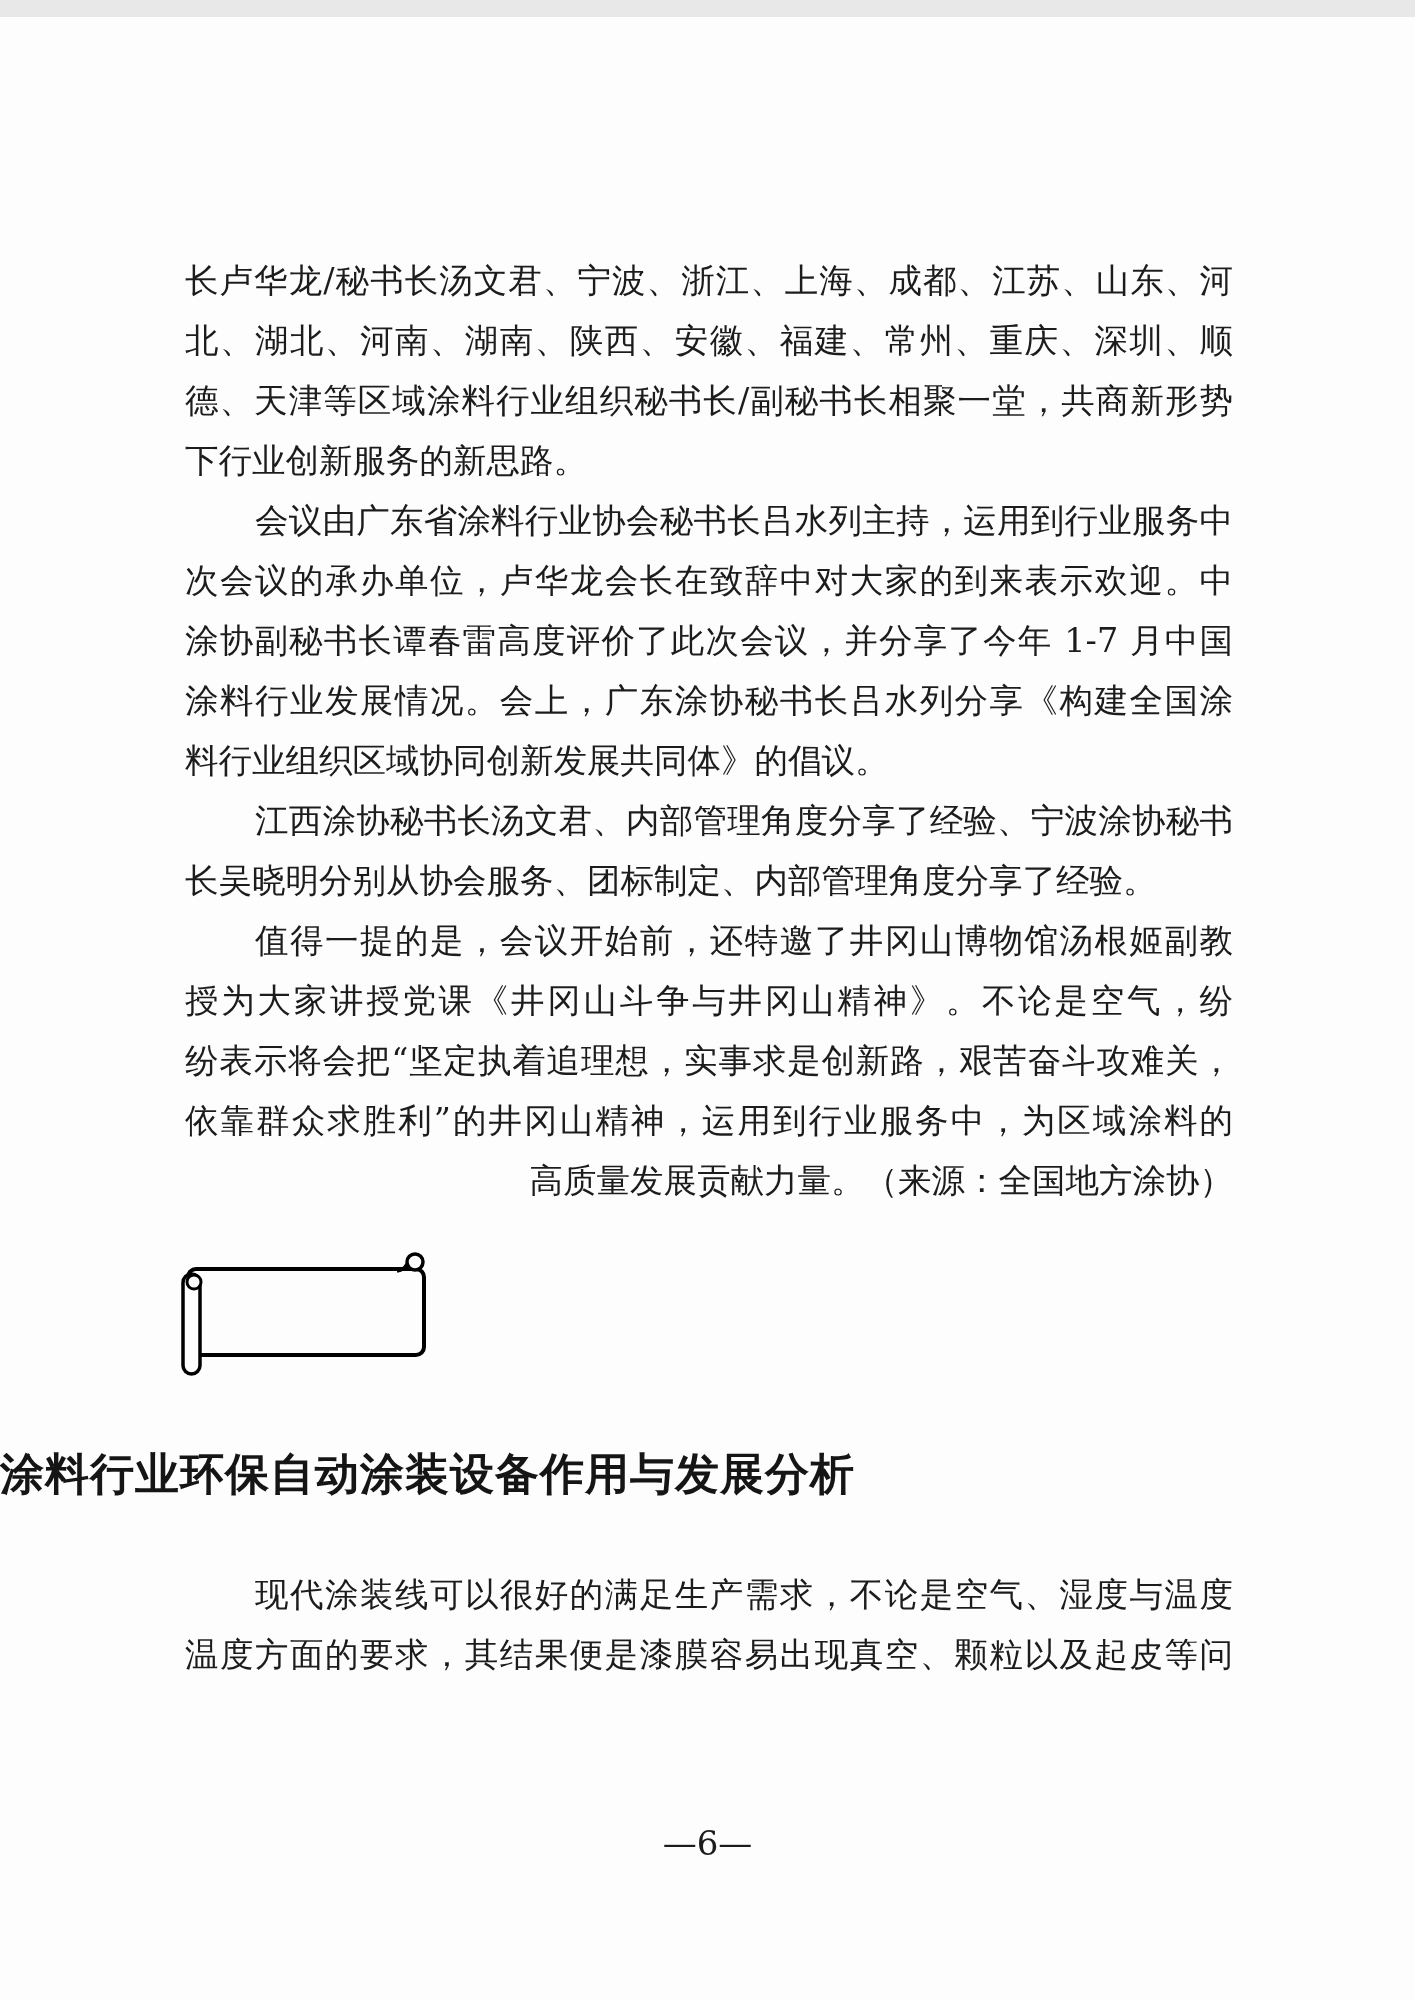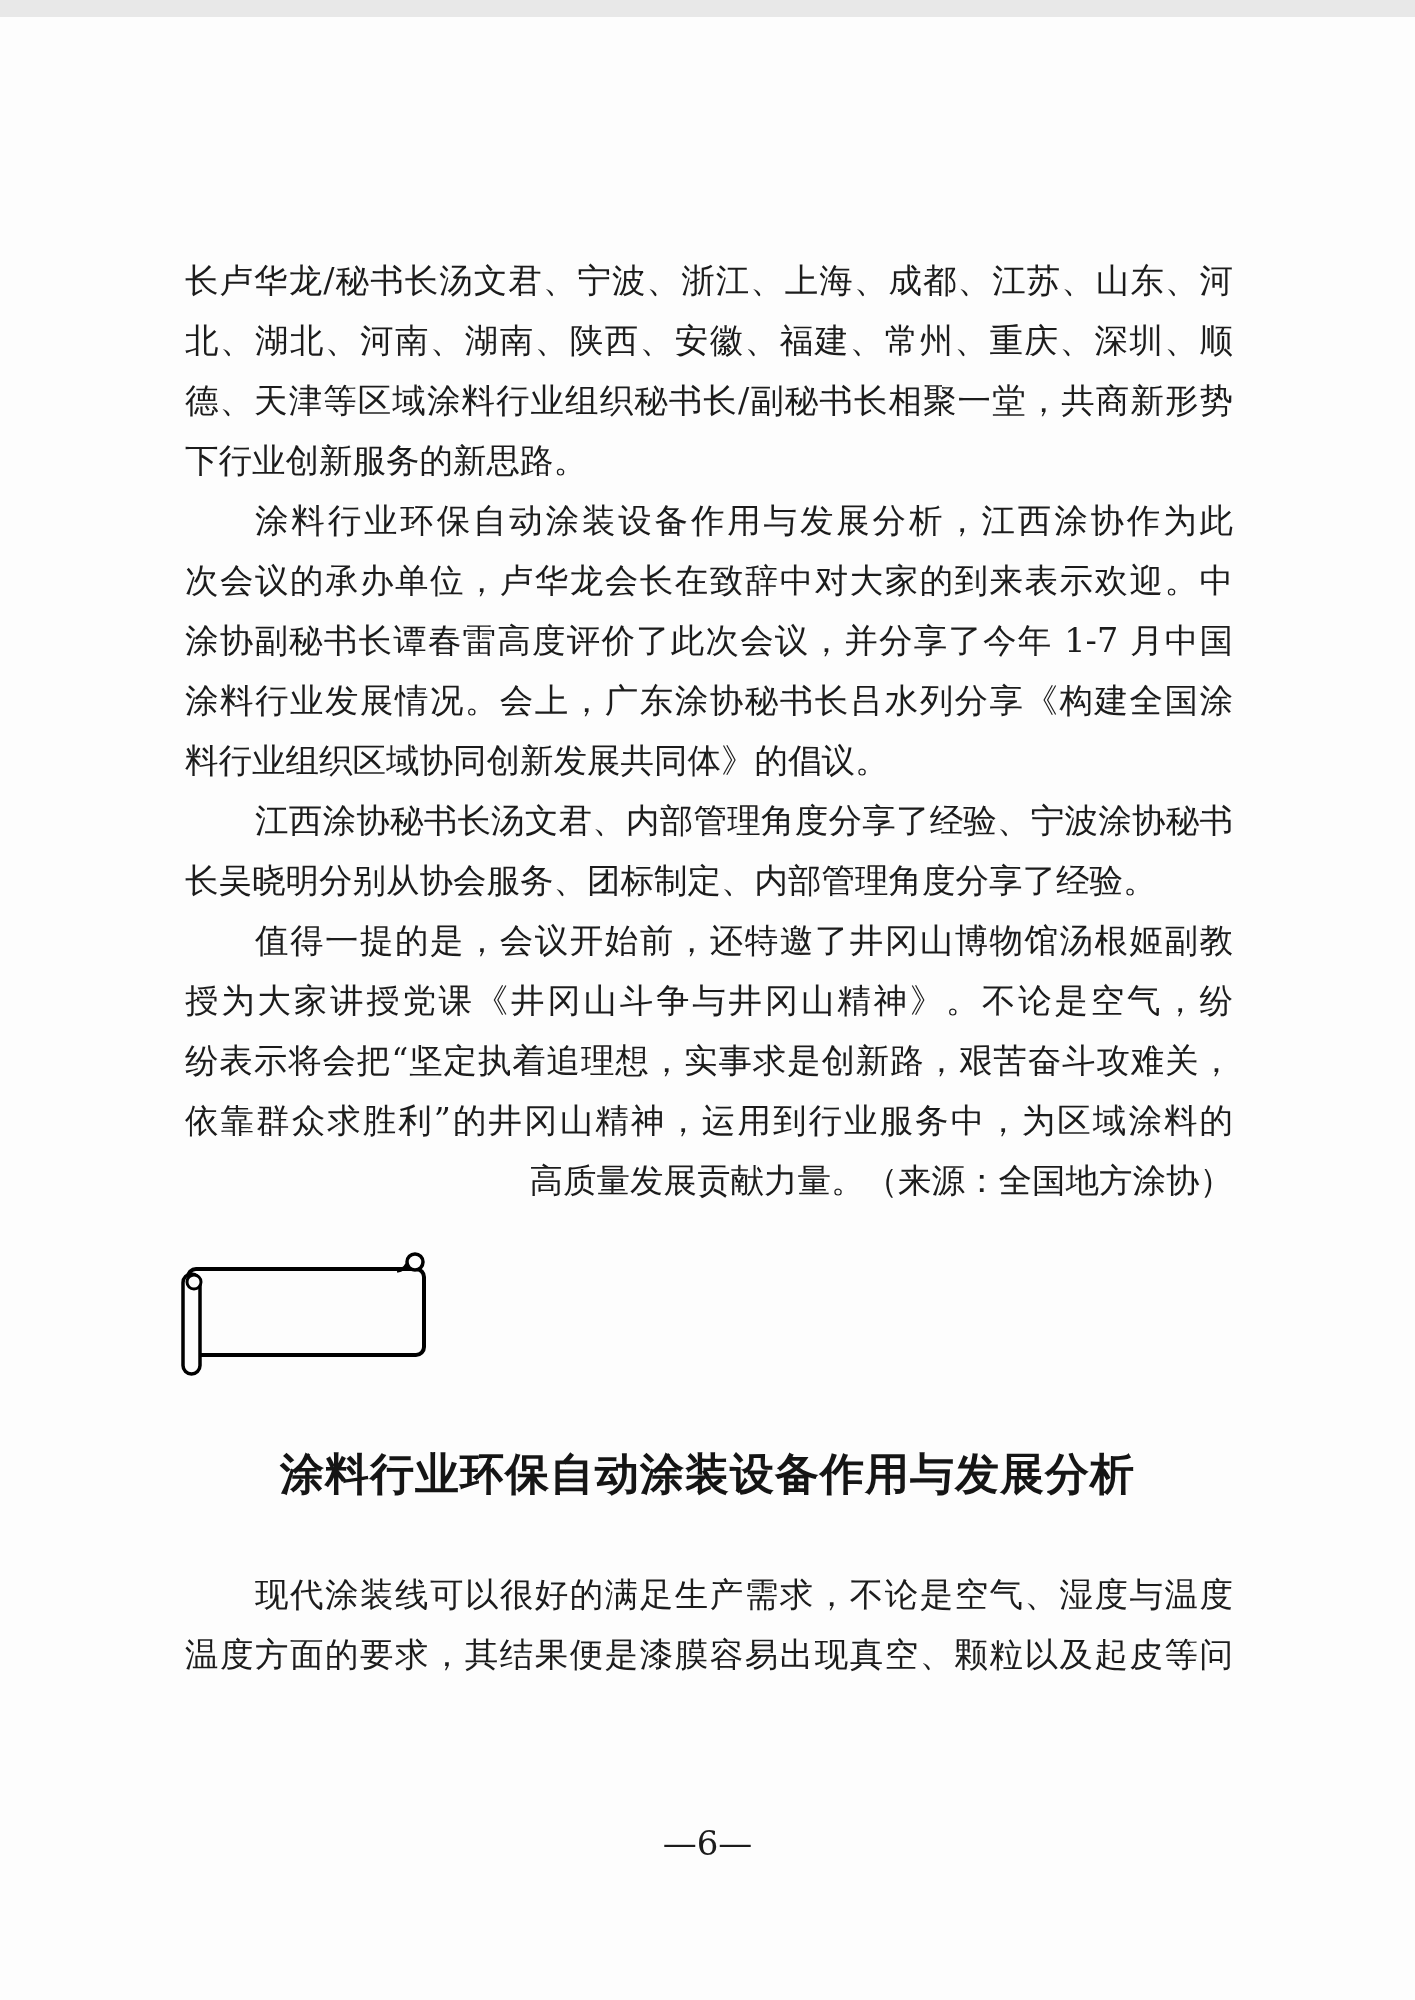--- a/index.html
+++ b/index.html
@@ -35,21 +35,20 @@
   }
   .banner-label{
     position:absolute;left:188px;top:1252px;width:238px;height:86px;
     display:flex;align-items:center;justify-content:center;
     font-family:"DejaVu Sans", sans-serif;
     font-weight:bold;font-size:40px;letter-spacing:4px;
     color:#000;
   }
   .article-title{
     position:absolute;left:0;top:1428px;width:1415px;
-    text-align:center;
     font-family:"DejaVu Sans", sans-serif;
     font-weight:bold;font-size:44px;letter-spacing:1px;
     color:#151515;
   }
   .page-number{
     position:absolute;left:0;top:1806px;width:1415px;
     text-align:center;
     font-size:34px;color:#1c1c1c;
     font-family:"DejaVu Serif", serif;
   }
@@ -58,21 +57,21 @@
 <body>
 
 <div class="page">
 
   <div class="tblock" id="b1">
     <div class="ln">长卢华龙/秘书长汤文君、宁波、浙江、上海、成都、江苏、山东、河</div>
     <div class="ln">北、湖北、河南、湖南、陕西、安徽、福建、常州、重庆、深圳、顺</div>
     <div class="ln">德、天津等区域涂料行业组织秘书长/副秘书长相聚一堂，共商新形势</div>
     <div class="ln last">下行业创新服务的新思路。</div>
 
-    <div class="ln ind">涂料行业环保自动涂装设备作用与发展分析，江西涂协作为此</div>
+    <div class="ln ind">会议由广东省涂料行业协会秘书长吕水列主持，运用到行业服务中</div>
     <div class="ln">次会议的承办单位，卢华龙会长在致辞中对大家的到来表示欢迎。中</div>
     <div class="ln">涂协副秘书长谭春雷高度评价了此次会议，并分享了今年 1-7 月中国</div>
     <div class="ln">涂料行业发展情况。会上，广东涂协秘书长吕水列分享《构建全国涂</div>
     <div class="ln last">料行业组织区域协同创新发展共同体》的倡议。</div>
 
     <div class="ln ind">江西涂协秘书长汤文君、内部管理角度分享了经验、宁波涂协秘书</div>
     <div class="ln last">长吴晓明分别从协会服务、团标制定、内部管理角度分享了经验。</div>
 
     <div class="ln ind">值得一提的是，会议开始前，还特邀了井冈山博物馆汤根姬副教</div>
     <div class="ln">授为大家讲授党课《井冈山斗争与井冈山精神》。不论是空气，纷</div>

